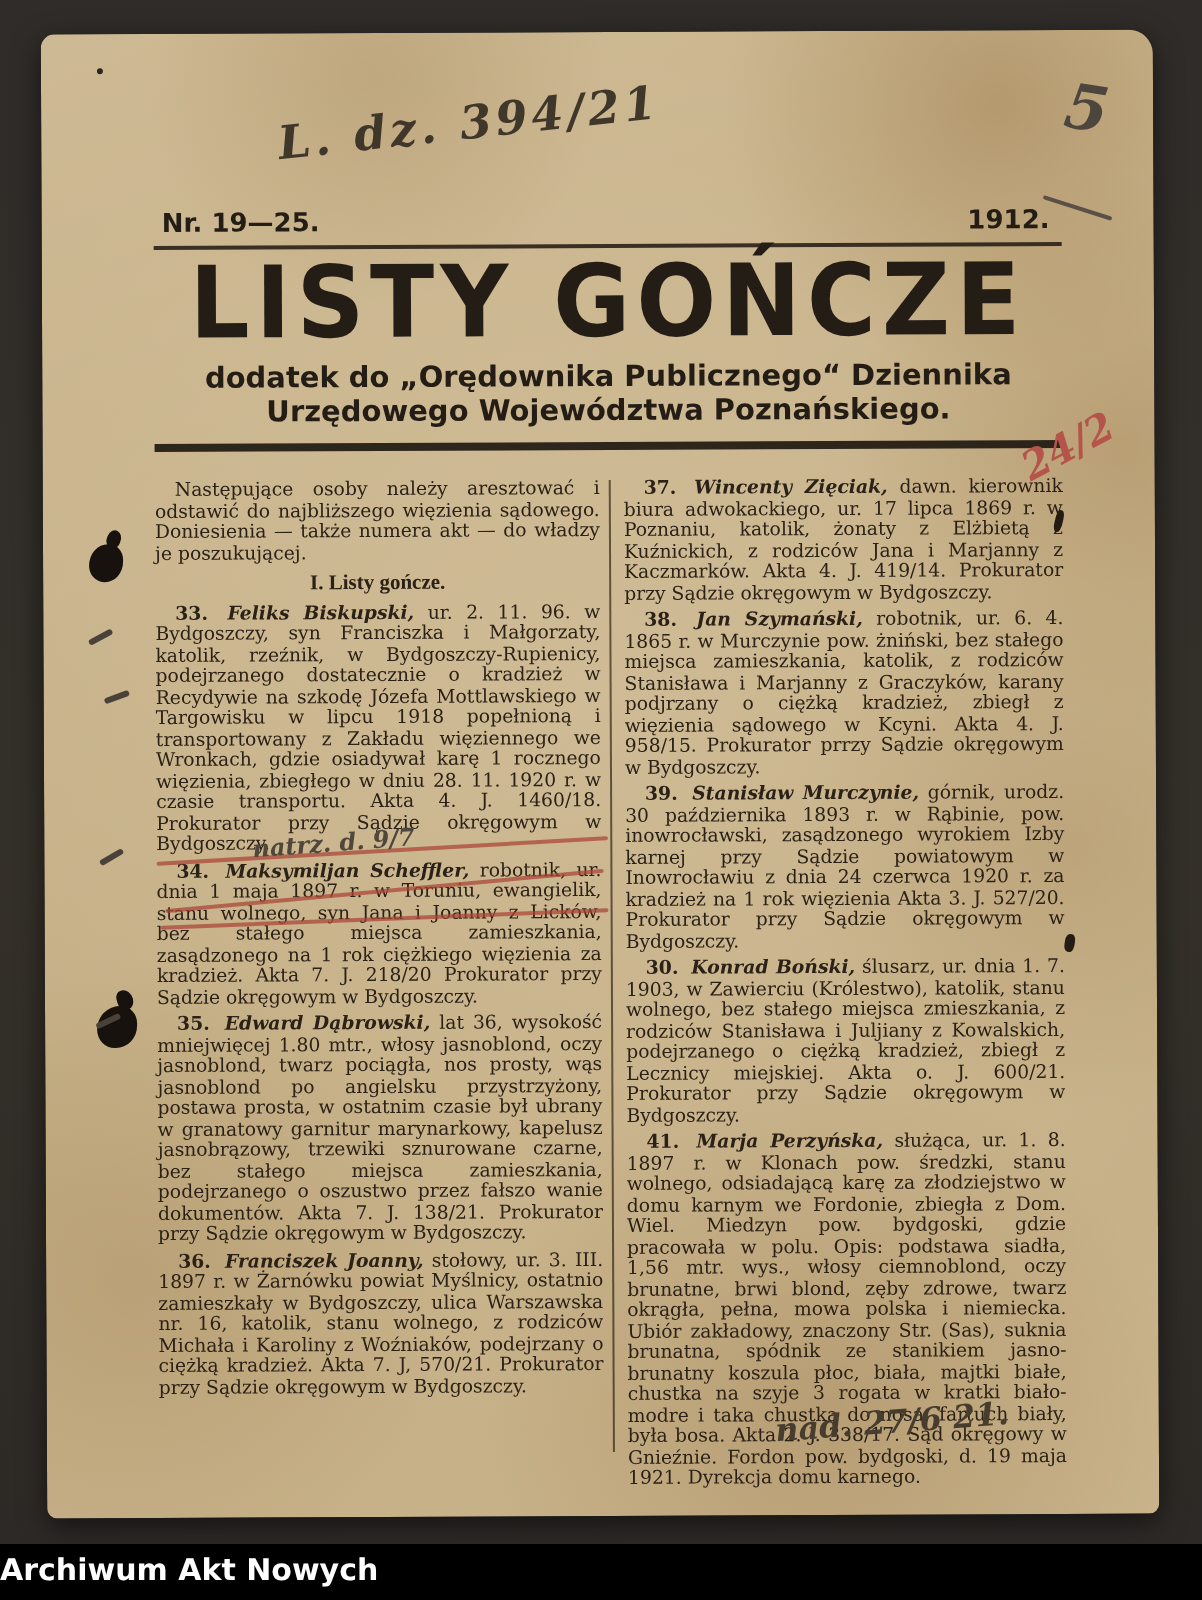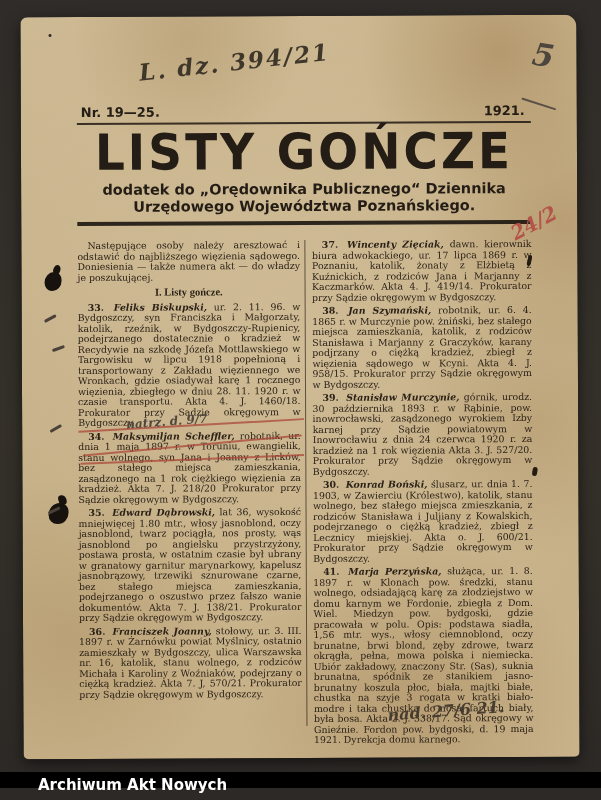--- a/index.html
+++ b/index.html
@@ -73,38 +73,38 @@
   .tk2{left:30px;top:330px;transform:rotate(-20deg);}
   .tk3{left:27px;top:410px;transform:rotate(-30deg);}
   .tk4{left:25px;top:492px;transform:rotate(-25deg);}
   .margin-mark{position:absolute;background:#241c12;border-radius:40%;}
   .mm1{left:506px;top:240px;width:4px;height:11px;transform:rotate(14deg);}
   .mm2{left:510px;top:452px;width:5px;height:9px;transform:rotate(10deg);}
   .pencil-line{position:absolute;left:500px;top:88px;width:36px;height:2px;
     background:#5a5048;transform:rotate(18deg);border-radius:2px;}
   .hole-dot{position:absolute;left:28px;top:17px;width:3px;height:3px;background:#2c2520;border-radius:50%;}
   
-  .archive-bar{position:absolute;left:0;top:772px;width:601px;height:16px;
+  .archive-bar{position:absolute;left:0;top:772px;width:601px;height:28px;
     background:#000;color:#fff;font-family:"DejaVu Sans",sans-serif;
-    font-weight:bold;font-size:15px;line-height:27px;box-sizing:border-box;padding-left:38px;}
+    font-weight:bold;font-size:15px;line-height:27px;box-sizing:border-box;}
 </style>
 </head>
 <body>
 
 <div class="paper">
 
   <div class="hole-dot"></div>
   <div class="hw hw-top">L. dz. 394/21</div>
   <div class="hw hw-five">5</div>
   <div class="pencil-line"></div>
 
   <div class="masthead">
     <div class="issue-row">
       <span>Nr. 19—25.</span>
-      <span>1921.</span>
+      <span>1912.</span>
     </div>
     <div class="rule-thin"></div>
     <h1 class="main-title">LISTY GOŃCZE</h1>
     <div class="subtitle">
       <div>dodatek do „Orędownika Publicznego“ Dziennika</div>
       <div>Urzędowego Województwa Poznańskiego.</div>
     </div>
     <div class="rule-thick"></div>
   </div>
 

